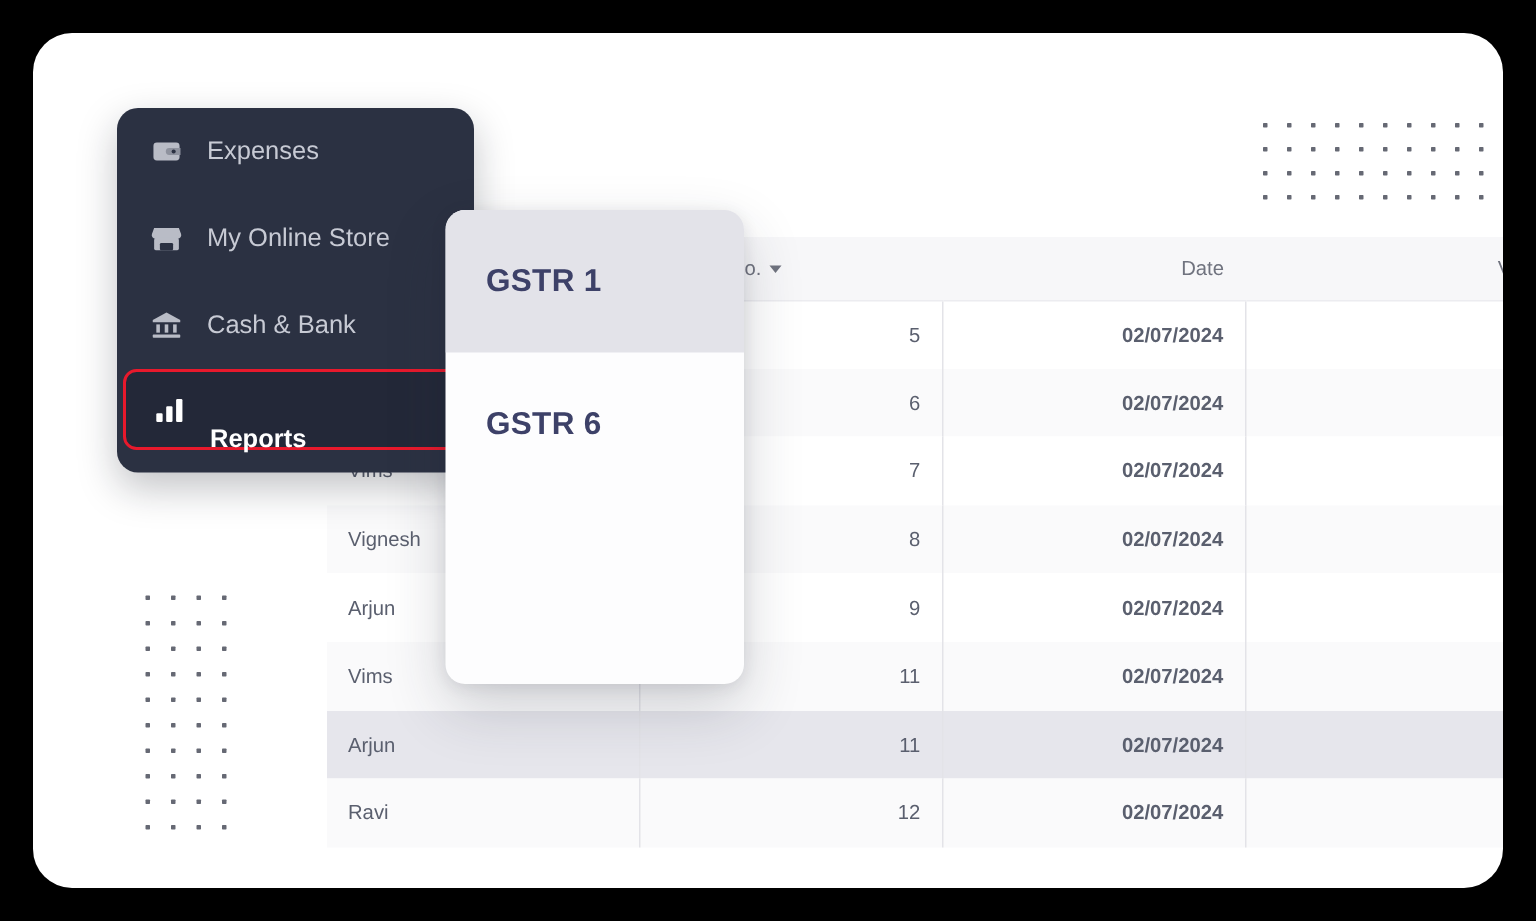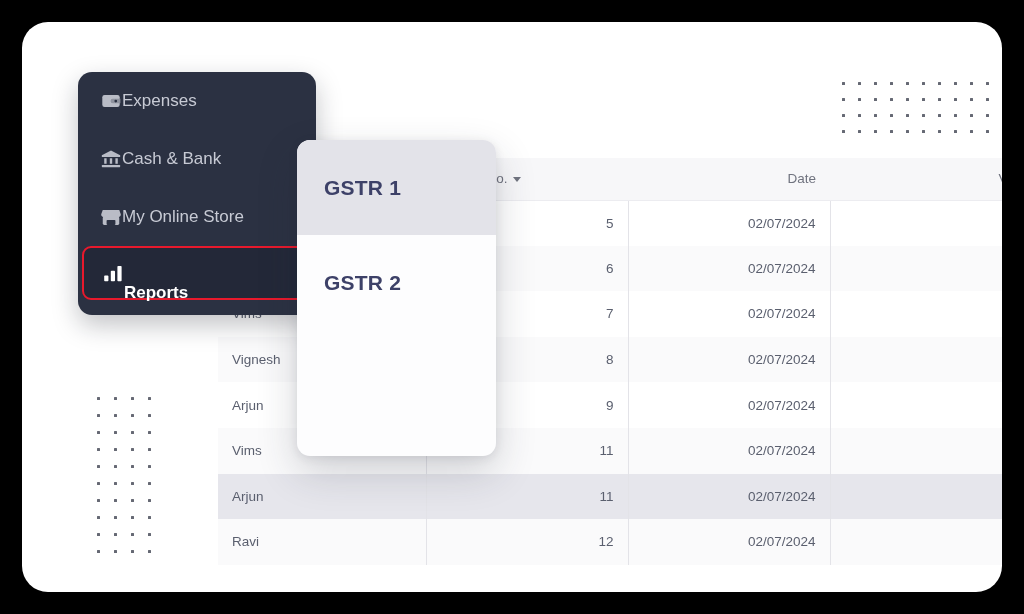--- a/index.html
+++ b/index.html
@@ -107,41 +107,42 @@
   #report-table tbody td {
     padding: 0 14px;
     font-size: 13.5px;
     color: #5a5f6e;
     vertical-align: middle;
   }
   td.d-name  { text-align: left; padding-left: 18px; color: #63677a; }
   td.d-inv   { text-align: right; padding-right: 14px;
                border-left: 1px solid #e3e3e8; border-right: 1px solid #e3e3e8; }
   td.d-date  { text-align: right; padding-right: 10px;
-               border-right: 1px solid #e3e3e8; }
+               border-right: 1px solid #e3e3e8; font-weight: bold; }
   td.d-value { text-align: right; padding-right: 28px; }
 
   
   #sidebar {
     position: absolute;
     left: 56px;
     top: 50px;
     width: 238px;
     height: 243px;
     background: #2b3142;
     border-radius: 14px;
     z-index: 30;
     box-shadow: 0 10px 26px rgba(20,24,36,0.26);
   }
   .nav-item {
     position: relative;
     display: flex;
     align-items: center;
     height: 58px;
     padding-left: 22px;
+    gap: 16px;
     color: #c7cad4;
     font-size: 17px;
   }
   .nav-item .nav-label { white-space: nowrap; }
   .nav-item.active .nav-label {
     color: #ffffff;
     font-weight: bold;
     margin-top: 40px;
   }
   .nav-item.active {
@@ -353,57 +354,57 @@
             <path d="M14 9.5h8.2v5H14a2.5 2.5 0 0 1 0-5z" fill="#8e929e"></path>
             <circle cx="17.2" cy="12" r="1.5" fill="#2b3142"></circle>
           </svg>
         </span>
         <span class="nav-label">Expenses</span>
       </div>
 
       <div class="nav-item">
         <span class="nav-icon">
           <svg width="22" height="22" viewBox="0 0 24 24" fill="none">
+            <path d="M3 4.4h18l1.6 4.3a2.6 2.6 0 0 1-2.5 3.4H3.9A2.6 2.6 0 0 1 1.4 8.7z" fill="#b9bcc6"></path>
+            <rect x="3" y="11.4" width="18" height="9.2" rx="1.6" fill="#b9bcc6"></rect>
+            <rect x="7.2" y="15.2" width="9.6" height="5.4" rx="1" fill="#2b3142"></rect>
+          </svg>
+        </span>
+        <span class="nav-label">My Online Store</span>
+      </div>
+
+      <div class="nav-item">
+        <span class="nav-icon">
+          <svg width="22" height="22" viewBox="0 0 24 24" fill="none">
             <path d="M12 2.6 22 8v1.7H2V8z" fill="#b9bcc6"></path>
             <rect x="4.6" y="11.2" width="2.6" height="6" fill="#b9bcc6"></rect>
             <rect x="10.7" y="11.2" width="2.6" height="6" fill="#b9bcc6"></rect>
             <rect x="16.8" y="11.2" width="2.6" height="6" fill="#b9bcc6"></rect>
             <rect x="2" y="18.6" width="20" height="2.3" rx="0.6" fill="#b9bcc6"></rect>
           </svg>
         </span>
         <span class="nav-label">Cash &amp; Bank</span>
-      </div>
-
-      <div class="nav-item">
-        <span class="nav-icon">
-          <svg width="22" height="22" viewBox="0 0 24 24" fill="none">
-            <path d="M3 4.4h18l1.6 4.3a2.6 2.6 0 0 1-2.5 3.4H3.9A2.6 2.6 0 0 1 1.4 8.7z" fill="#b9bcc6"></path>
-            <rect x="3" y="11.4" width="18" height="9.2" rx="1.6" fill="#b9bcc6"></rect>
-            <rect x="7.2" y="15.2" width="9.6" height="5.4" rx="1" fill="#2b3142"></rect>
-          </svg>
-        </span>
-        <span class="nav-label">My Online Store</span>
       </div>
 
       <div class="nav-item active">
         <span class="nav-icon">
           <svg width="22" height="22" viewBox="0 0 24 24" fill="none">
             <rect x="2.4" y="14.8" width="4.6" height="6.2" rx="0.9" fill="#ffffff"></rect>
             <rect x="9.6" y="9.6" width="4.6" height="11.4" rx="0.9" fill="#ffffff"></rect>
             <rect x="16.8" y="4.4" width="4.6" height="16.6" rx="0.9" fill="#ffffff"></rect>
           </svg>
         </span>
         <span class="nav-label">Reports</span>
       </div>
 
     </nav>
 
     <div id="gstr-dropdown">
         <div class="gstr-item selected">
           <span>GSTR 1</span>
         </div>
         <div class="gstr-item">
-          <span>GSTR 2</span>
+          <span>GSTR 6</span>
         </div>
       </div>
 
   </div>
 </div>
 
 </body></html>

